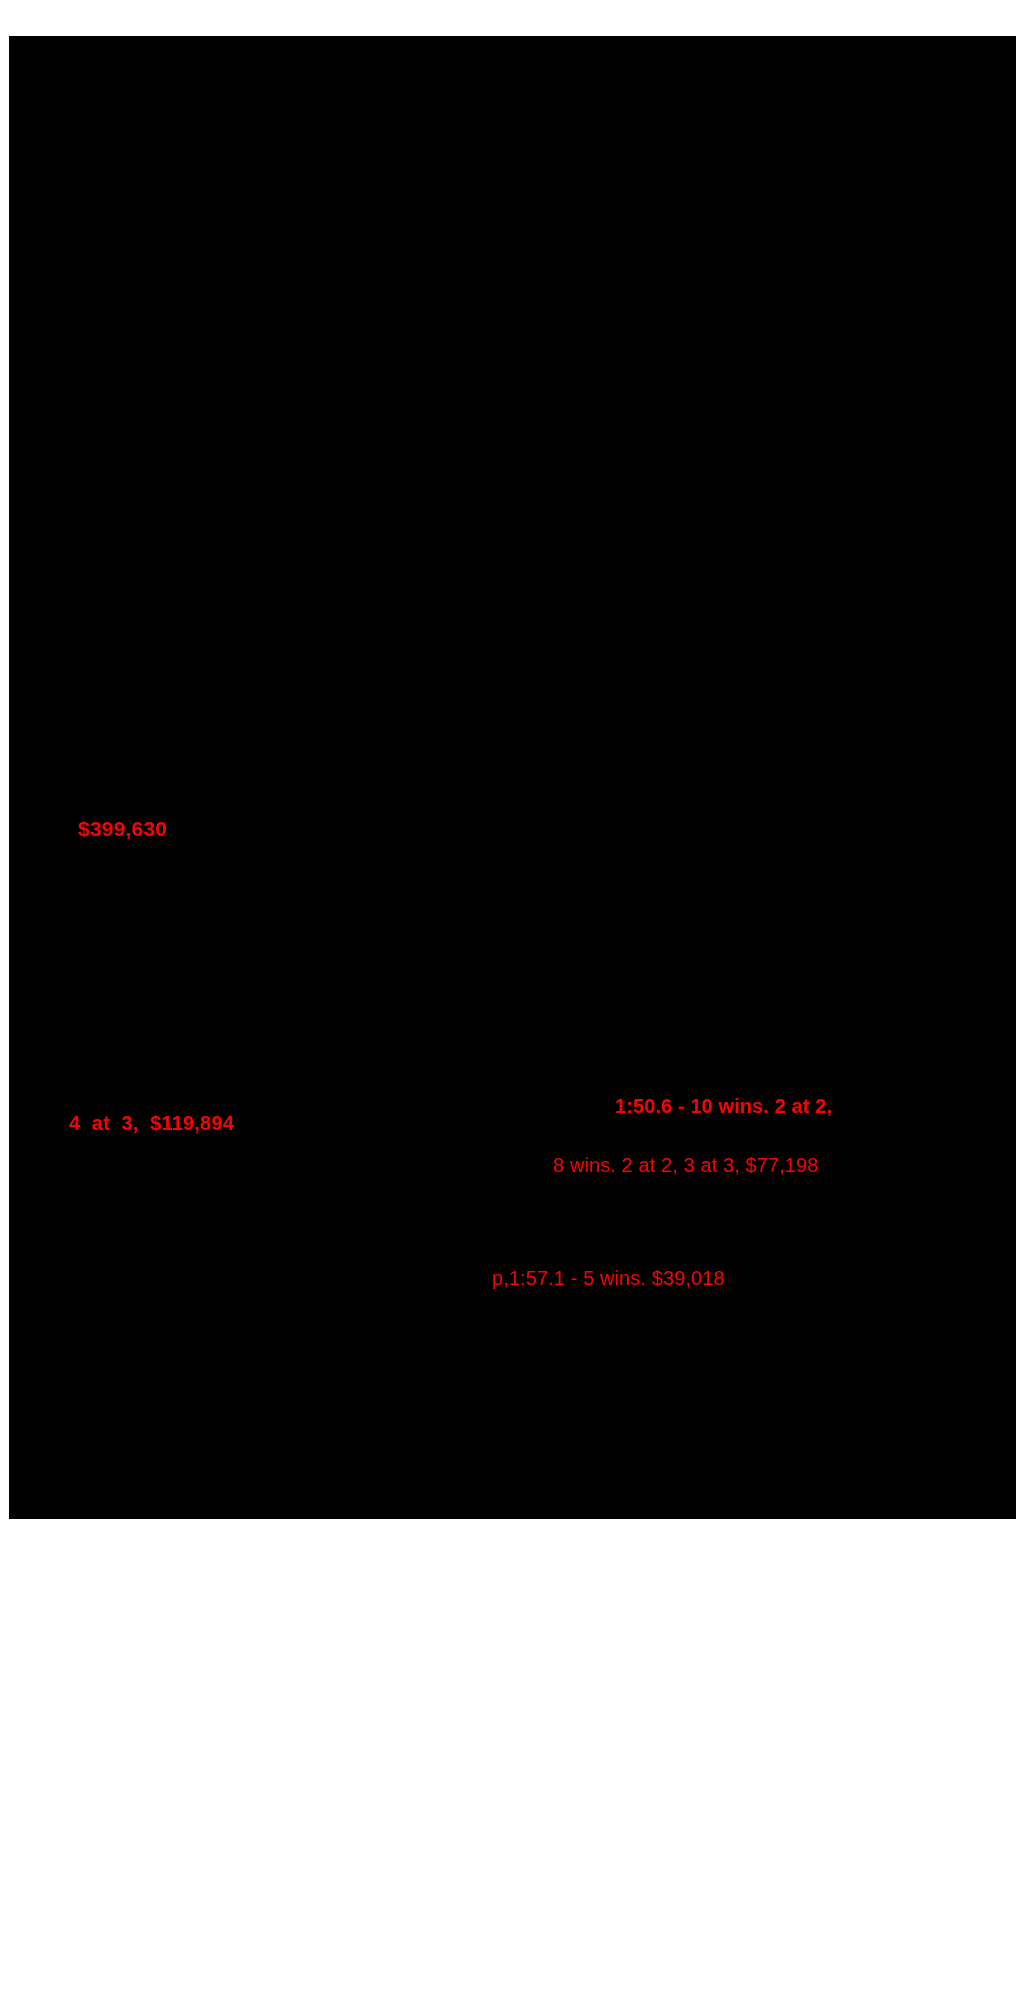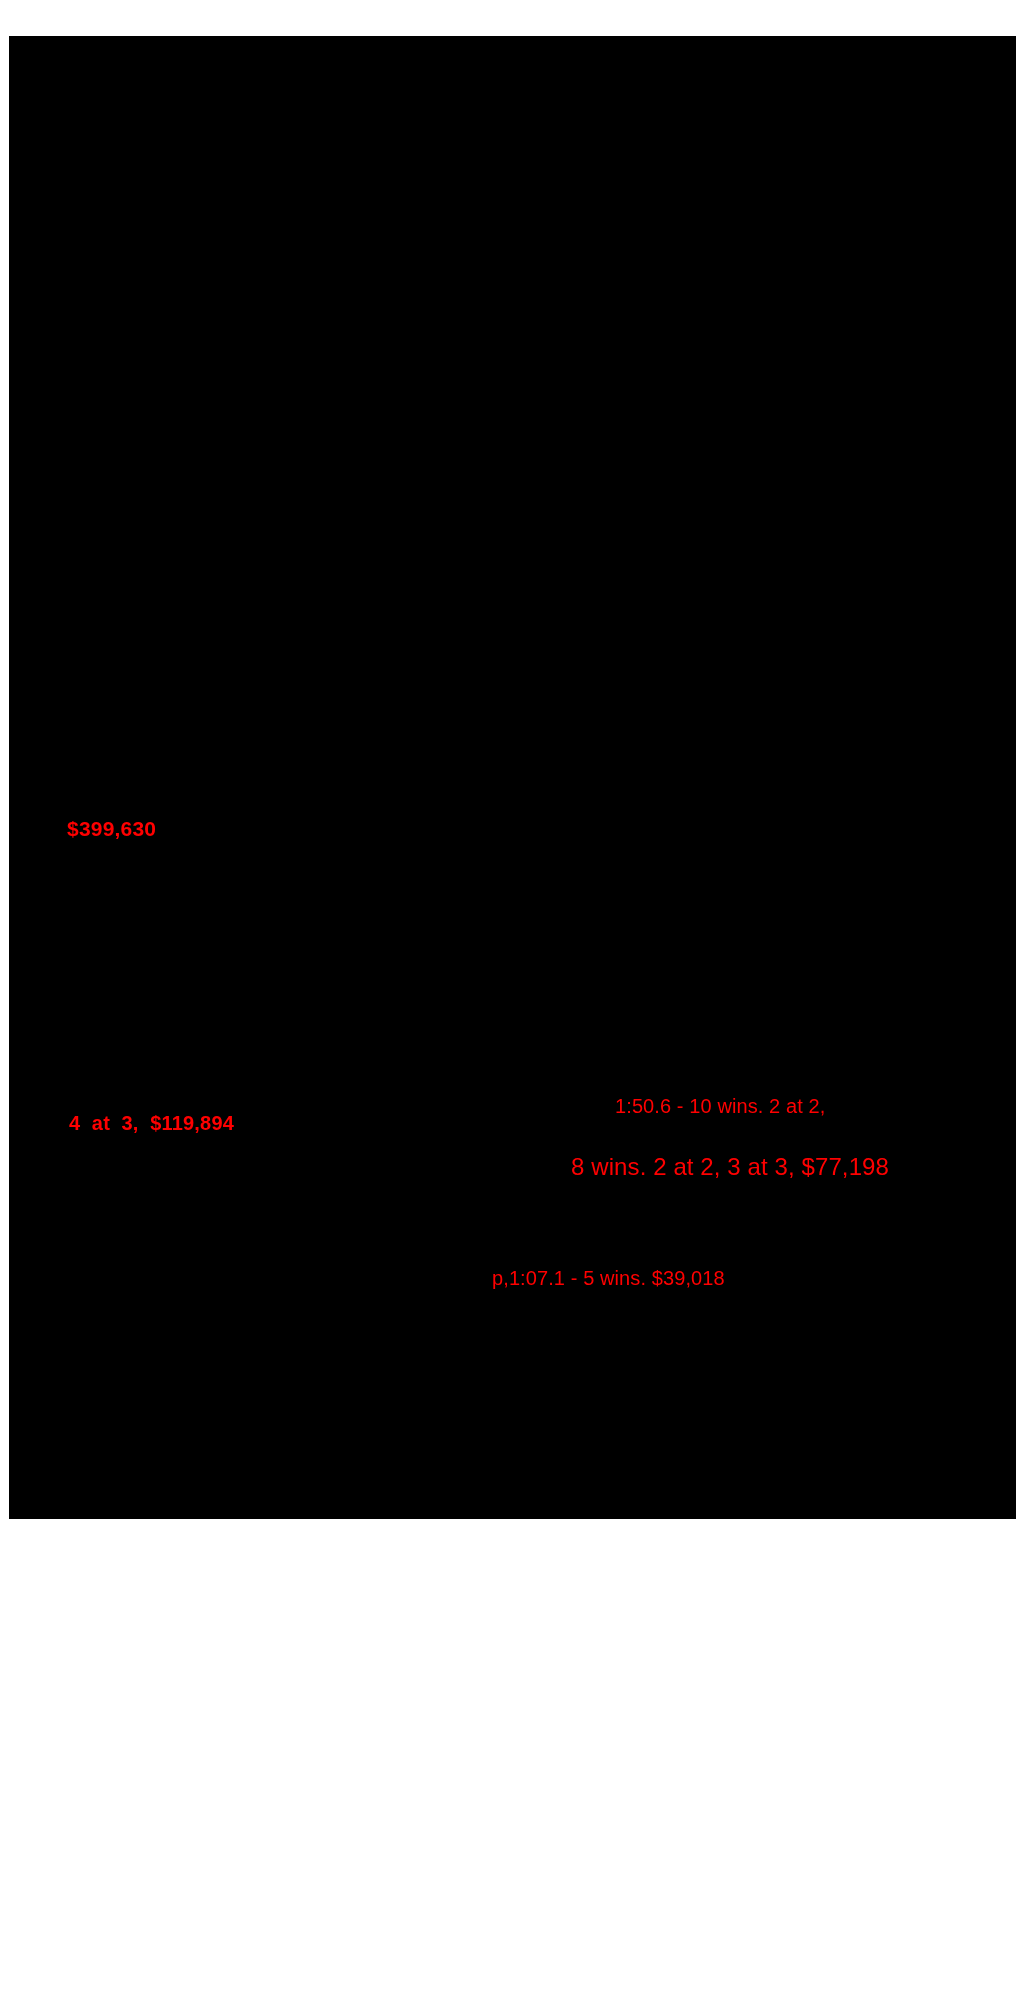--- a/index.html
+++ b/index.html
@@ -30,43 +30,44 @@
     height: 1483px;
     background: #000000;
   }
   .ocr-text {
     position: absolute;
     color: #ff0000;
     white-space: pre;
     line-height: 1;
   }
   .t-amount-top {
-    left: 58px;
+    left: 69px;
     top: 782px;
     font-size: 21px;
     font-weight: bold;
     letter-spacing: 0.2px;
   }
   .t-row-left {
     left: 60px;
     top: 1077px;
     font-size: 20px;
     font-weight: bold;
     letter-spacing: 0.2px;
   }
   .t-right-1 {
     left: 606px;
     top: 1060px;
     font-size: 20px;
     letter-spacing: 0.1px;
+    font-weight: bold;
   }
   .t-right-2 {
-    left: 562px;
+    left: 544px;
     top: 1119px;
-    font-size: 24px;
+    font-size: 20px;
     letter-spacing: 0.1px;
   }
   .t-right-3 {
     left: 483px;
     top: 1232px;
     font-size: 20px;
     letter-spacing: 0.1px;
   }
 </style>
 </head>
@@ -77,17 +78,17 @@
   <div class="scan-area">
 
     <span class="ocr-text t-amount-top">$399,630</span>
 
     <span class="ocr-text t-row-left">4  at  3,  $119,894</span>
 
     <span class="ocr-text t-right-1">1:50.6 - 10 wins. 2 at 2,</span>
 
     <span class="ocr-text t-right-2">8 wins. 2 at 2, 3 at 3, $77,198</span>
 
-    <span class="ocr-text t-right-3">p,1:07.1 - 5 wins. $39,018</span>
+    <span class="ocr-text t-right-3">p,1:57.1 - 5 wins. $39,018</span>
 
   </div>
 
 </div>
 
 </body></html>

